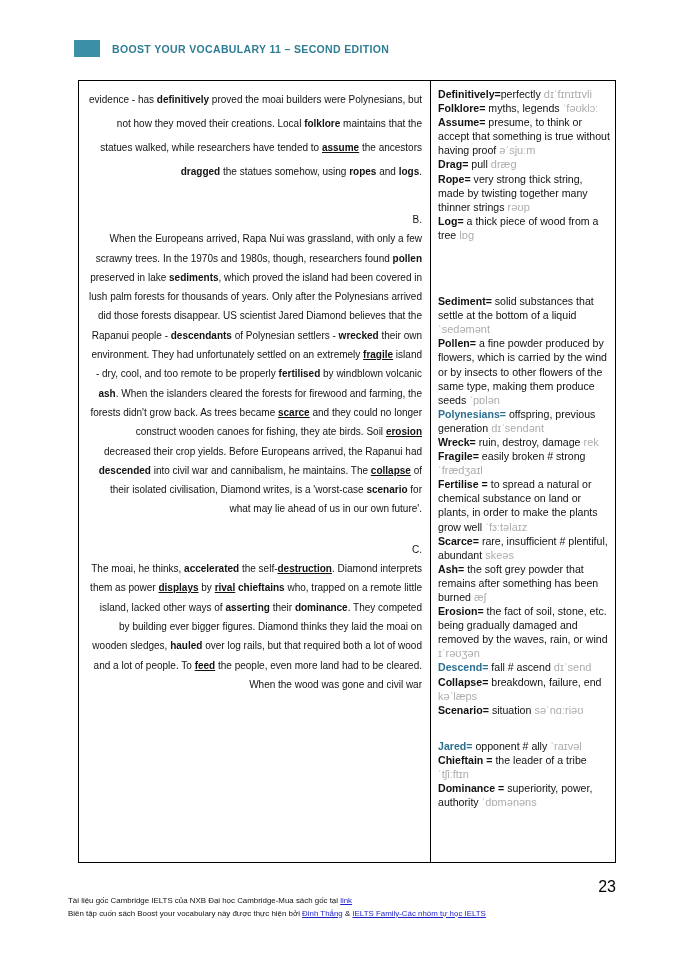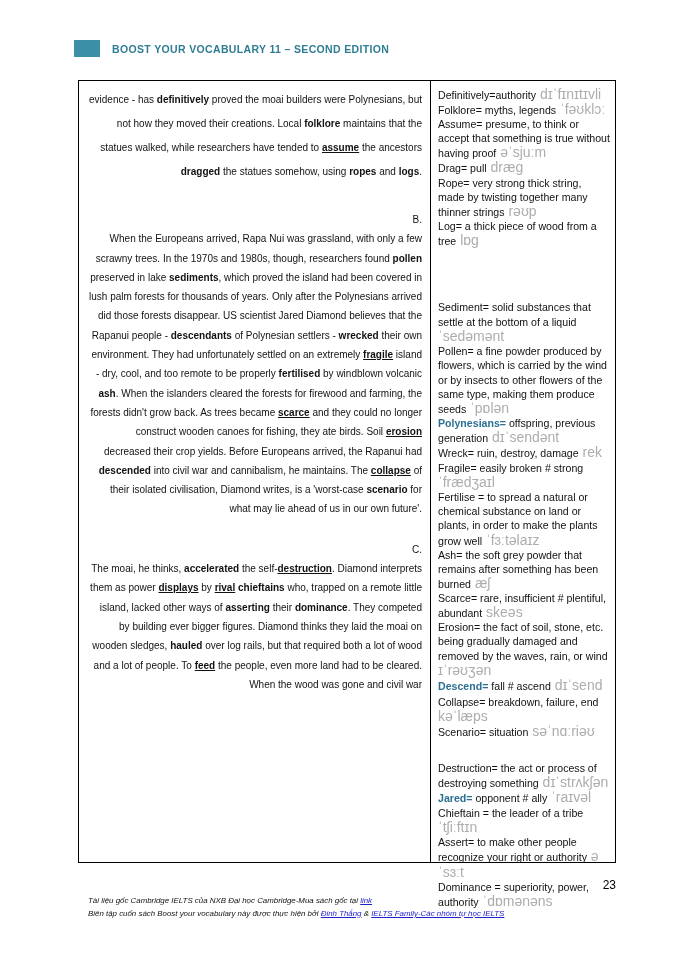--- a/index.html
+++ b/index.html
@@ -86,43 +86,42 @@
   .b { font-weight: bold; }
   .bu { font-weight: bold; text-decoration: underline; }
 
   
   .defs {
     font-size: 10.6px;
     line-height: 14.1px;
     color: #111;
   }
   .defs p { margin: 0; }
-  .defs .hw { font-weight: normal; }
+  .defs .hw { font-weight: bold; }
   .defs .hw-blue { font-weight: bold; color: #2b6f91; }
   .ipa {
     color: #adadad;
-    font-size: 14px;
+    font-size: 11px;
   }
   .defgap-1 { height: 52px; }
   .defgap-2 { height: 22px; }
 
   
   .pagenum {
     position: absolute;
     right: 84px;
     top: 878px;
-    font-size: 12px;
+    font-size: 16px;
     color: #000;
   }
   .footnote {
     position: absolute;
-    left: 88px;
+    left: 68px;
     top: 895px;
     font-size: 7.9px;
-    font-style: italic;
     line-height: 12.5px;
     color: #111;
     width: 540px;
   }
   .footnote a, .lnk {
     color: #2222cc;
     text-decoration: underline;
   }
 </style>
 </head>
@@ -152,48 +151,46 @@
 
         <p class="blk tight">C.</p>
 
         <p class="blk tight"><span>The moai, he thinks, </span><span class="b">accelerated</span><span> the self-</span><span class="bu">destruction</span><span>. Diamond interprets them as power </span><span class="bu">displays</span><span> by </span><span class="bu">rival</span><span> </span><span class="b">chieftains</span><span> who, trapped on a remote little island, lacked other ways of </span><span class="b">asserting</span><span> their </span><span class="b">dominance</span><span>. They competed by building ever bigger figures. Diamond thinks they laid the moai on wooden sledges, </span><span class="b">hauled</span><span> over log rails, but that required both a lot of wood and a lot of people. To </span><span class="bu">feed</span><span> the people, even more land had to be cleared. When the wood was gone and civil war</span></p>
 
       </div>
     </div>
 
     <div class="col-right">
       <div class="defs">
-          <p><span class="hw">Definitively=</span><span>authority</span><span class="ipa"> dɪˈfɪnɪtɪvli</span></p>
+          <p><span class="hw">Definitively=</span><span>perfectly</span><span class="ipa"> dɪˈfɪnɪtɪvli</span></p>
           <p><span class="hw">Folklore=</span><span> myths, legends</span><span class="ipa"> ˈfəʊklɔː</span></p>
           <p><span class="hw">Assume=</span><span> presume, to think or accept that something is true without having proof</span><span class="ipa"> əˈsjuːm</span></p>
           <p><span class="hw">Drag=</span><span> pull</span><span class="ipa"> dræg</span></p>
           <p><span class="hw">Rope=</span><span> very strong thick string, made by twisting together many thinner strings</span><span class="ipa"> rəʊp</span></p>
           <p><span class="hw">Log=</span><span> a thick piece of wood from a tree</span><span class="ipa"> lɒg</span></p>
         </div>
       <div class="defgap-1"></div>
       <div class="defs">
           <p><span class="hw">Sediment=</span><span> solid substances that settle at the bottom of a liquid</span><span class="ipa"> ˈsedəmənt</span></p>
           <p><span class="hw">Pollen=</span><span> a fine powder produced by flowers, which is carried by the wind or by insects to other flowers of the same type, making them produce seeds</span><span class="ipa"> ˈpɒlən</span></p>
           <p><span class="hw-blue">Polynesians=</span><span> offspring, previous generation</span><span class="ipa"> dɪˈsendənt</span></p>
           <p><span class="hw">Wreck=</span><span> ruin, destroy, damage</span><span class="ipa"> rek</span></p>
           <p><span class="hw">Fragile=</span><span> easily broken # strong</span><span class="ipa"> ˈfrædʒaɪl</span></p>
           <p><span class="hw">Fertilise =</span><span> to spread a natural or chemical substance on land or plants, in order to make the plants grow well</span><span class="ipa"> ˈfɜːtəlaɪz</span></p>
+          <p><span class="hw">Scarce=</span><span> rare, insufficient # plentiful, abundant</span><span class="ipa"> skeəs</span></p>
           <p><span class="hw">Ash=</span><span> the soft grey powder that remains after something has been burned</span><span class="ipa"> æʃ</span></p>
-          <p><span class="hw">Scarce=</span><span> rare, insufficient # plentiful, abundant</span><span class="ipa"> skeəs</span></p>
           <p><span class="hw">Erosion=</span><span> the fact of soil, stone, etc. being gradually damaged and removed by the waves, rain, or wind</span><span class="ipa"> ɪˈrəʊʒən</span></p>
           <p><span class="hw-blue">Descend=</span><span> fall # ascend</span><span class="ipa"> dɪˈsend</span></p>
           <p><span class="hw">Collapse=</span><span> breakdown, failure, end</span><span class="ipa"> kəˈlæps</span></p>
           <p><span class="hw">Scenario=</span><span> situation</span><span class="ipa"> səˈnɑːriəʊ</span></p>
         </div>
       <div class="defgap-2"></div>
       <div class="defs">
-          <p><span class="hw">Destruction=</span><span> the act or process of destroying something</span><span class="ipa"> dɪˈstrʌkʃən</span></p>
           <p><span class="hw-blue">Jared=</span><span> opponent # ally</span><span class="ipa"> ˈraɪvəl</span></p>
           <p><span class="hw">Chieftain =</span><span> the leader of a tribe</span><span class="ipa"> ˈtʃiːftɪn</span></p>
-          <p><span class="hw">Assert=</span><span>  to make other people recognize your right or authority</span><span class="ipa"> əˈsɜːt</span></p>
           <p><span class="hw">Dominance =</span><span> superiority, power, authority</span><span class="ipa"> ˈdɒmənəns</span></p>
         </div>
     </div>
 
   </div>
 
   <div class="pagenum">23</div>
 
   <div class="footnote">
     <div><span>Tài liệu gốc Cambridge IELTS của NXB Đại học Cambridge-Mua sách gốc tại </span><span class="lnk">link</span></div>

